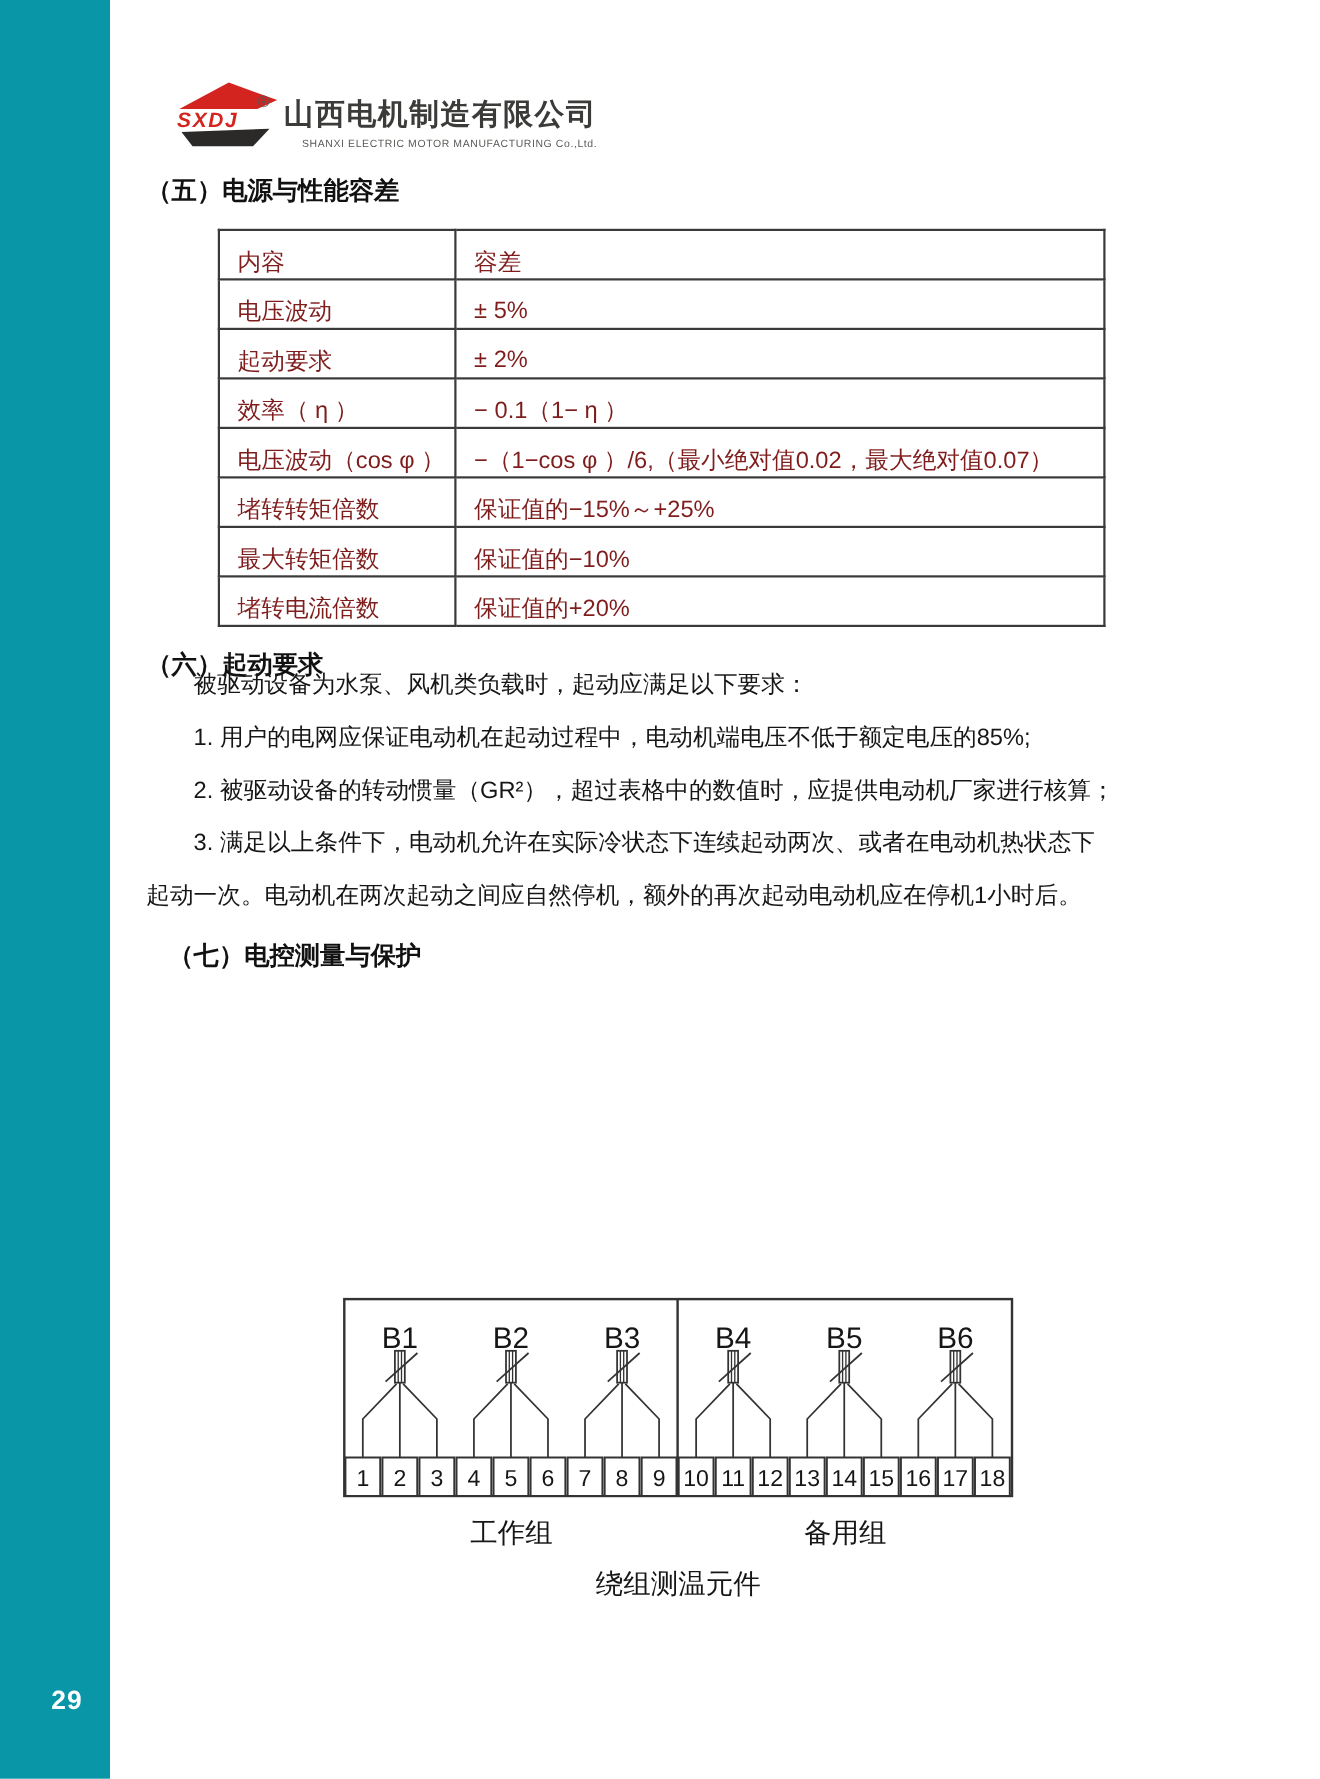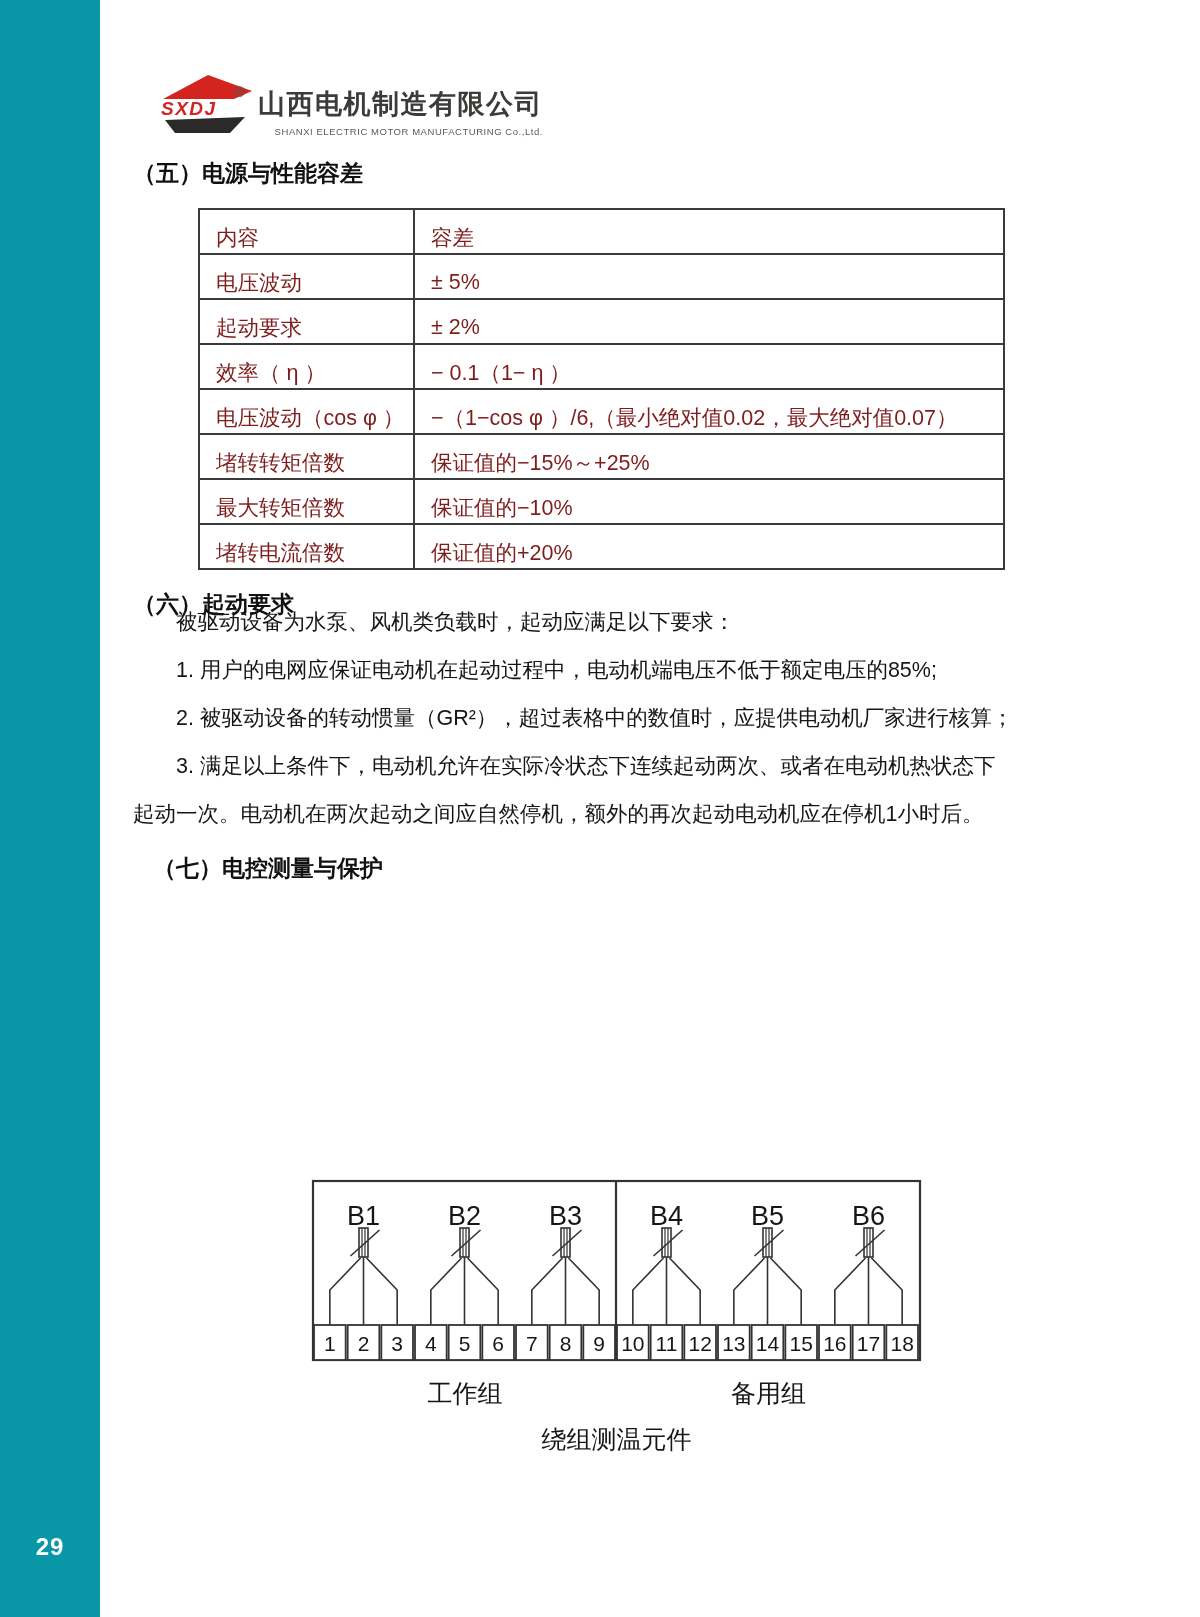--- a/index.html
+++ b/index.html
@@ -6,21 +6,21 @@
   html,body { background:#ffffff; }
   body {
     width:1200px; height:1617px; position:relative; overflow:hidden;
     font-family:"Liberation Sans","DejaVu Sans",sans-serif;
     color:#1c1c1c;
   }
   .page { position:absolute; inset:0; background:#fff; }
 
   
   .accent-bar { position:absolute; left:0; top:0; width:100px; height:1617px; background:#0996a6; }
-  .page-num { position:absolute; left:0; top:1533px; width:100px; text-align:center;
+  .page-num { position:absolute; left:11px; top:1533px; width:100px; text-align:center;
               color:#ffffff; font-size:24px; font-weight:bold; letter-spacing:1px; }
 
   
   .logo-emblem { position:absolute; left:155px; top:70px; }
   .logo-text { position:absolute; left:258px; top:86px;text-align:right; }
   .logo-cn { font-size:27px; font-weight:600; color:#3b3b39; letter-spacing:1.5px; white-space:nowrap; }
   .logo-en { font-size:9.5px; color:#5a5a56; letter-spacing:0.55px; margin-top:4px; white-space:nowrap; }
 
   .sec-head { position:absolute; left:133px; font-size:23px; font-weight:bold; color:#111; white-space:nowrap; }
   #sec5-head { top:158px; }

